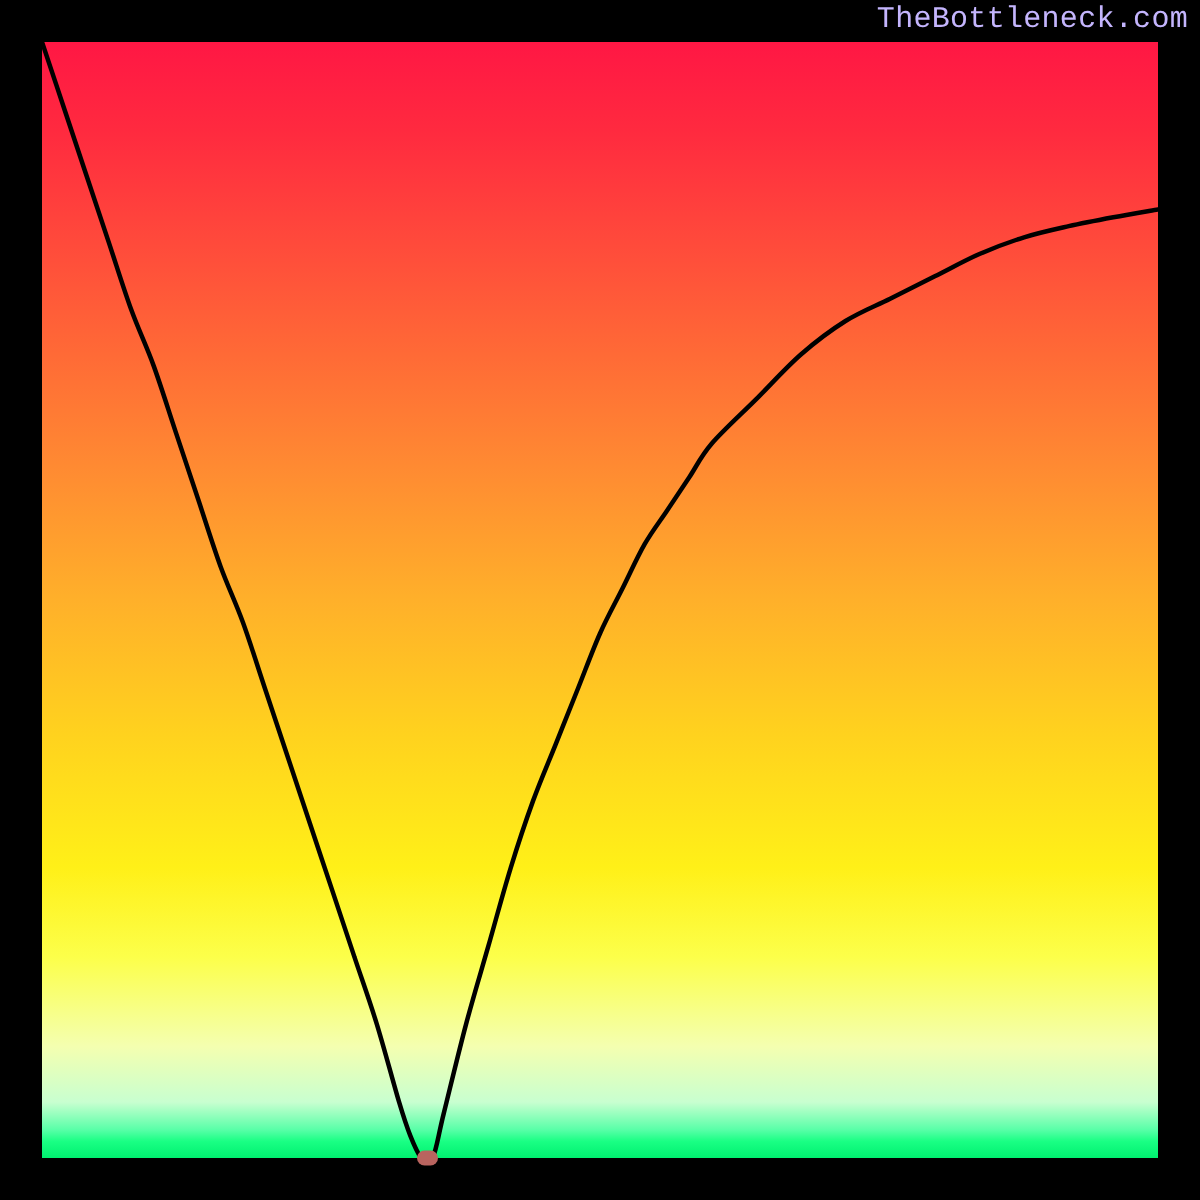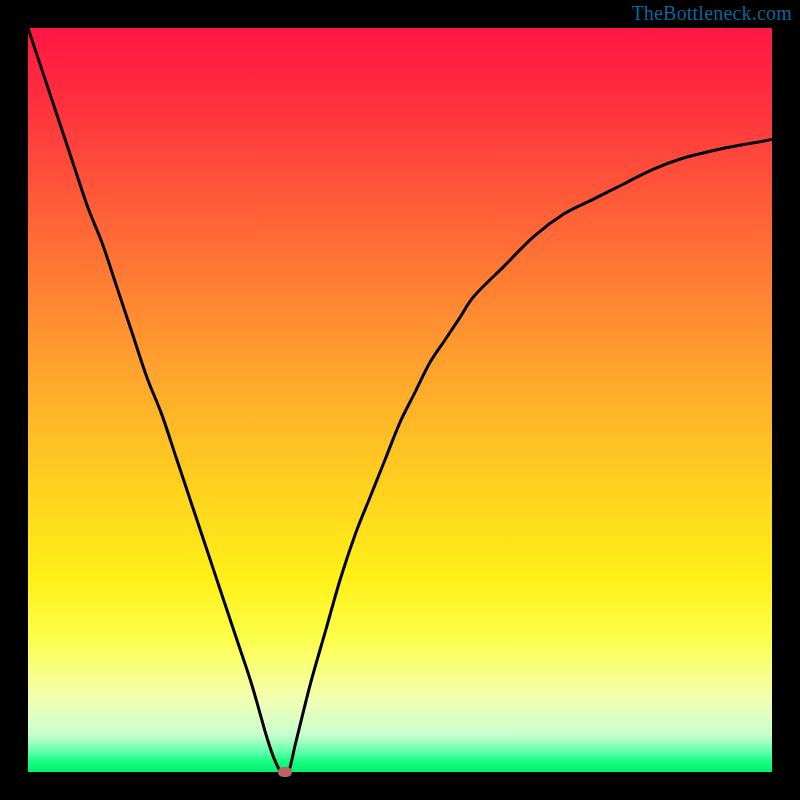--- a/index.html
+++ b/index.html
@@ -53,23 +53,23 @@
     width: 14px;
     height: 10px;
     border-radius: 5px;
     background: #b9645f;
     transform: translate(-50%, -50%);
   }
   .watermark {
     position: absolute;
     top: 2px;
     right: 8px;
-    font-family: Liberation Serif, serif;
+    font-family: Liberation Mono, monospace;
     font-size: 20px;
-    color: #0369a1;
+    color: #c4b5fd;
     letter-spacing: 0.2px;
   }
 </style>
 </head>
 <body>
 
 <div class="frame">
   <div class="plot">
     <svg class="curve-svg" viewBox="0 0 744 744" preserveAspectRatio="none">
       <path id="curve-path" d="M 0.00 0.00 C 2.48 7.44, 9.92 29.76, 14.88 44.64 C 19.84 59.52, 24.80 74.40, 29.76 89.28 C 34.72 104.16, 39.68 119.04, 44.64 133.92 C 49.60 148.80, 54.56 164.92, 59.52 178.56 C 64.48 192.20, 69.44 202.12, 74.40 215.76 C 79.36 229.40, 84.32 245.52, 89.28 260.40 C 94.24 275.28, 99.20 290.16, 104.16 305.04 C 109.12 319.92, 114.08 336.04, 119.04 349.68 C 124.00 363.32, 128.96 373.24, 133.92 386.88 C 138.88 400.52, 143.84 416.64, 148.80 431.52 C 153.76 446.40, 158.72 461.28, 163.68 476.16 C 168.64 491.04, 173.60 505.92, 178.56 520.80 C 183.52 535.68, 188.48 550.56, 193.44 565.44 C 198.40 580.32, 203.36 595.20, 208.32 610.08 C 213.28 624.96, 218.24 638.60, 223.20 654.72 C 228.16 670.84, 234.36 694.40, 238.08 706.80 C 241.80 719.20, 243.04 722.92, 245.52 729.12 C 248.00 735.32, 250.48 741.52, 252.96 744.00 C 255.44 746.48, 257.92 748.96, 260.40 744.00 C 262.88 739.04, 264.12 729.12, 267.84 714.24 C 271.56 699.36, 277.76 673.32, 282.72 654.72 C 287.68 636.12, 292.64 620.00, 297.60 602.64 C 302.56 585.28, 307.52 566.68, 312.48 550.56 C 317.44 534.44, 322.40 519.56, 327.36 505.92 C 332.32 492.28, 337.28 481.12, 342.24 468.72 C 347.20 456.32, 352.16 443.92, 357.12 431.52 C 362.08 419.12, 367.04 405.48, 372.00 394.32 C 376.96 383.16, 381.92 374.48, 386.88 364.56 C 391.84 354.64, 396.80 343.48, 401.76 334.80 C 406.72 326.12, 411.68 319.92, 416.64 312.48 C 421.60 305.04, 426.56 297.60, 431.52 290.16 C 436.48 282.72, 438.96 276.52, 446.40 267.84 C 453.84 259.16, 466.24 248.00, 476.16 238.08 C 486.08 228.16, 496.00 217.00, 505.92 208.32 C 515.84 199.64, 525.76 192.20, 535.68 186.00 C 545.60 179.80, 555.52 176.08, 565.44 171.12 C 575.36 166.16, 585.28 161.20, 595.20 156.24 C 605.12 151.28, 615.04 145.70, 624.96 141.36 C 634.88 137.02, 644.80 133.30, 654.72 130.20 C 664.64 127.10, 674.56 124.99, 684.48 122.76 C 694.40 120.53, 704.32 118.67, 714.24 116.81 C 724.16 114.95, 739.04 112.47, 744.00 111.60" fill="none" stroke="#000" stroke-width="3" stroke-linejoin="round" stroke-linecap="round"></path>

